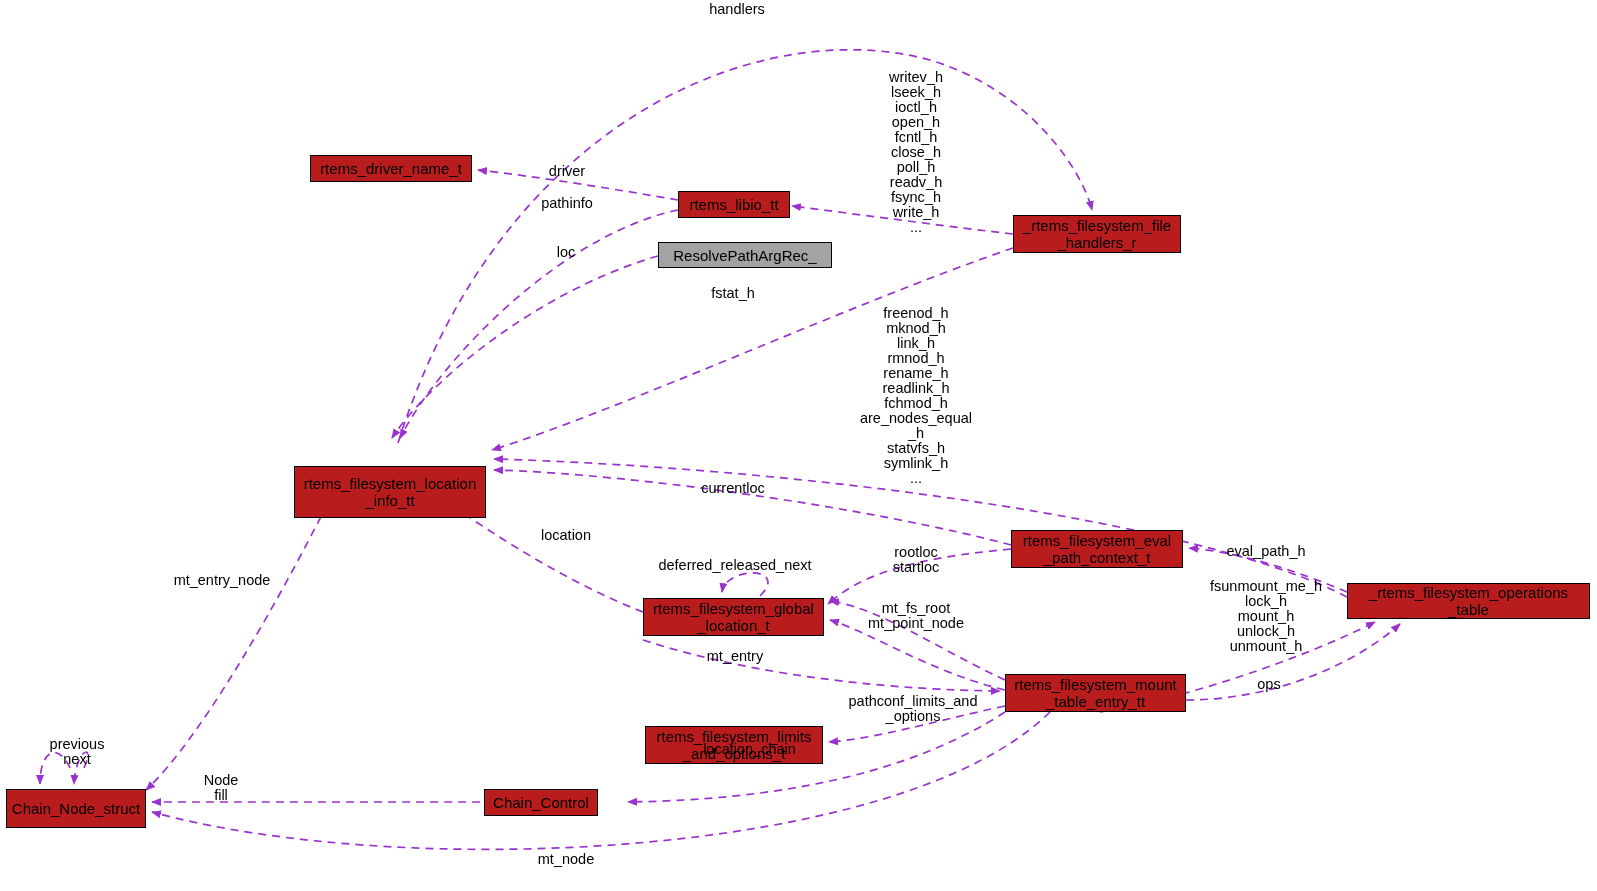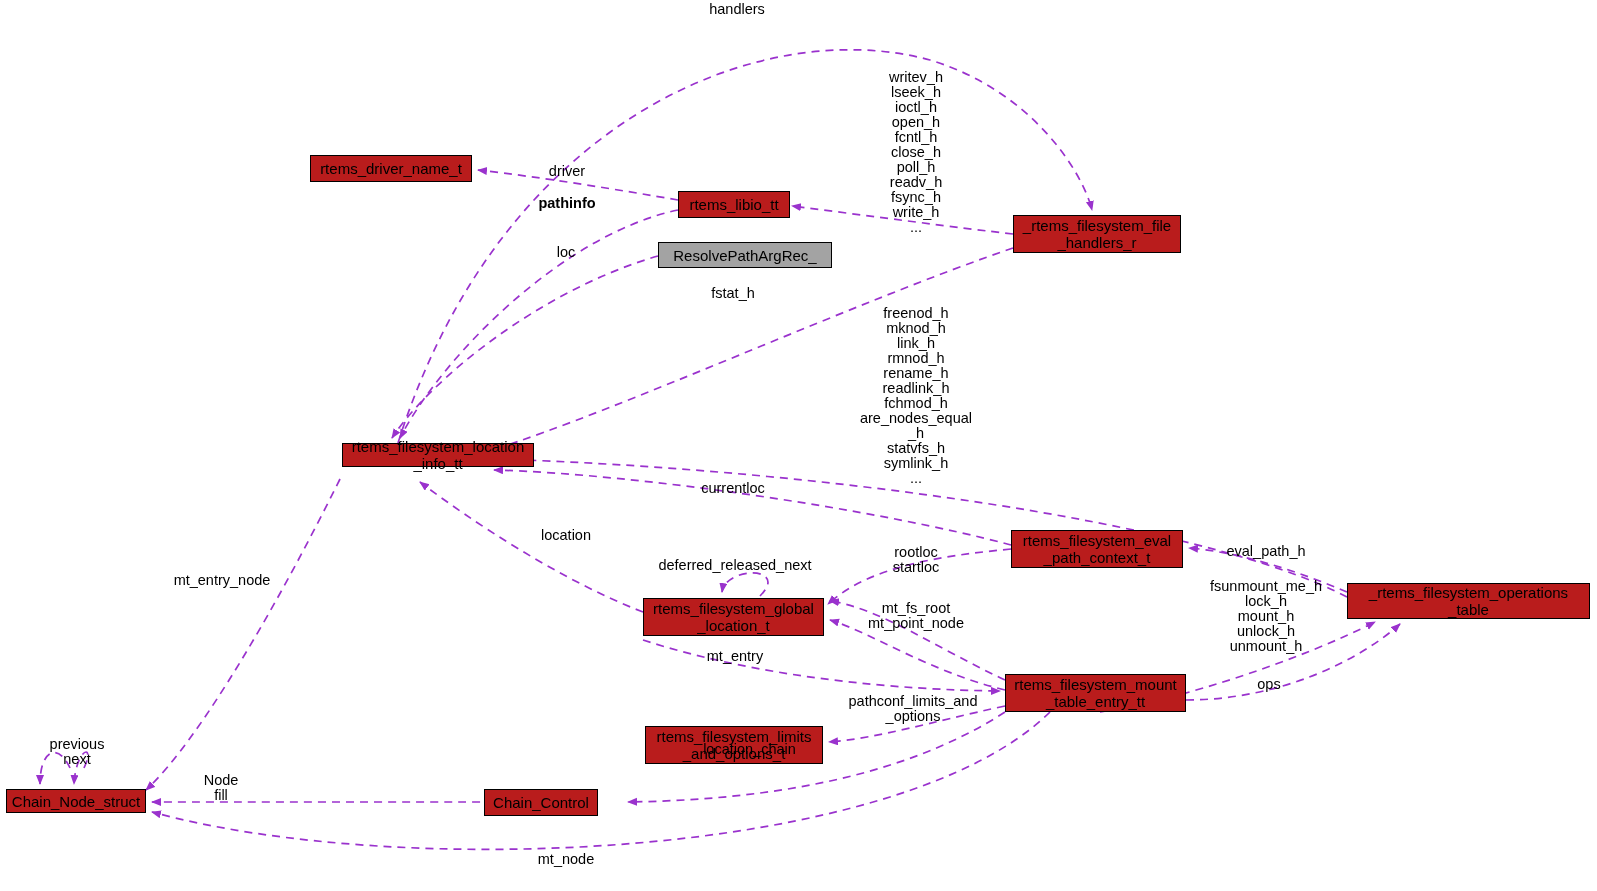--- a/index.html
+++ b/index.html
@@ -93,49 +93,49 @@
       <path d="M70,768 C58,742 40,750 40,784"></path>
       <path d="M84,768 C96,742 76,748 74,784"></path>
     </g>
   </svg>
 
   <div class="node" style="left: 310px; top: 155px; width: 162px; height: 27px;">rtems_driver_name_t</div>
   <div class="node" style="left: 678px; top: 191px; width: 112px; height: 27px;">rtems_libio_tt</div>
   <div class="node highlight" style="left: 658px; top: 242px; width: 174px; height: 26px; background: #a3a3a3;">ResolvePathArgRec_</div>
   <div class="node" style="left: 1013px; top: 215px; width: 168px; height: 38px;">_rtems_filesystem_file
 _handlers_r</div>
-  <div class="node" style="left: 294px; top: 443px; width: 192px; height: 24px; margin-left: 48px;">rtems_filesystem_location
+  <div class="node" style="left: 294px; top: 466px; width: 192px; height: 52px;">rtems_filesystem_location
 _info_tt</div>
   <div class="node" style="left: 1011px; top: 530px; width: 172px; height: 38px;">rtems_filesystem_eval
 _path_context_t</div>
   <div class="node" style="left: 1347px; top: 583px; width: 243px; height: 36px;">_rtems_filesystem_operations
 _table</div>
   <div class="node" style="left: 643px; top: 598px; width: 181px; height: 38px;">rtems_filesystem_global
 _location_t</div>
   <div class="node" style="left: 1005px; top: 674px; width: 181px; height: 38px;">rtems_filesystem_mount
 _table_entry_tt</div>
   <div class="node" style="left: 645px; top: 726px; width: 178px; height: 38px;">rtems_filesystem_limits
 _and_options_t</div>
   <div class="node" style="left: 484px; top: 789px; width: 114px; height: 27px;">Chain_Control</div>
-  <div class="node" style="left: 6px; top: 789px; width: 140px; height: 24px;">Chain_Node_struct</div>
+  <div class="node" style="left: 6px; top: 789px; width: 140px; height: 39px;">Chain_Node_struct</div>
 
   <div class="edge-label" style="left: 737px; top: 2px;">handlers</div>
   <div class="edge-label" style="left: 916px; top: 70px;">writev_h
 lseek_h
 ioctl_h
 open_h
 fcntl_h
 close_h
 poll_h
 readv_h
 fsync_h
 write_h
 ...</div>
   <div class="edge-label" style="left: 567px; top: 164px;">driver</div>
-  <div class="edge-label" style="left: 567px; top: 196px; font-weight: bold;">pathinfo</div>
+  <div class="edge-label" style="left: 567px; top: 196px;">pathinfo</div>
   <div class="edge-label" style="left: 566px; top: 245px;">loc</div>
   <div class="edge-label" style="left: 733px; top: 286px;">fstat_h</div>
   <div class="edge-label" style="left: 916px; top: 306px;">freenod_h
 mknod_h
 link_h
 rmnod_h
 rename_h
 readlink_h
 fchmod_h
 are_nodes_equal

